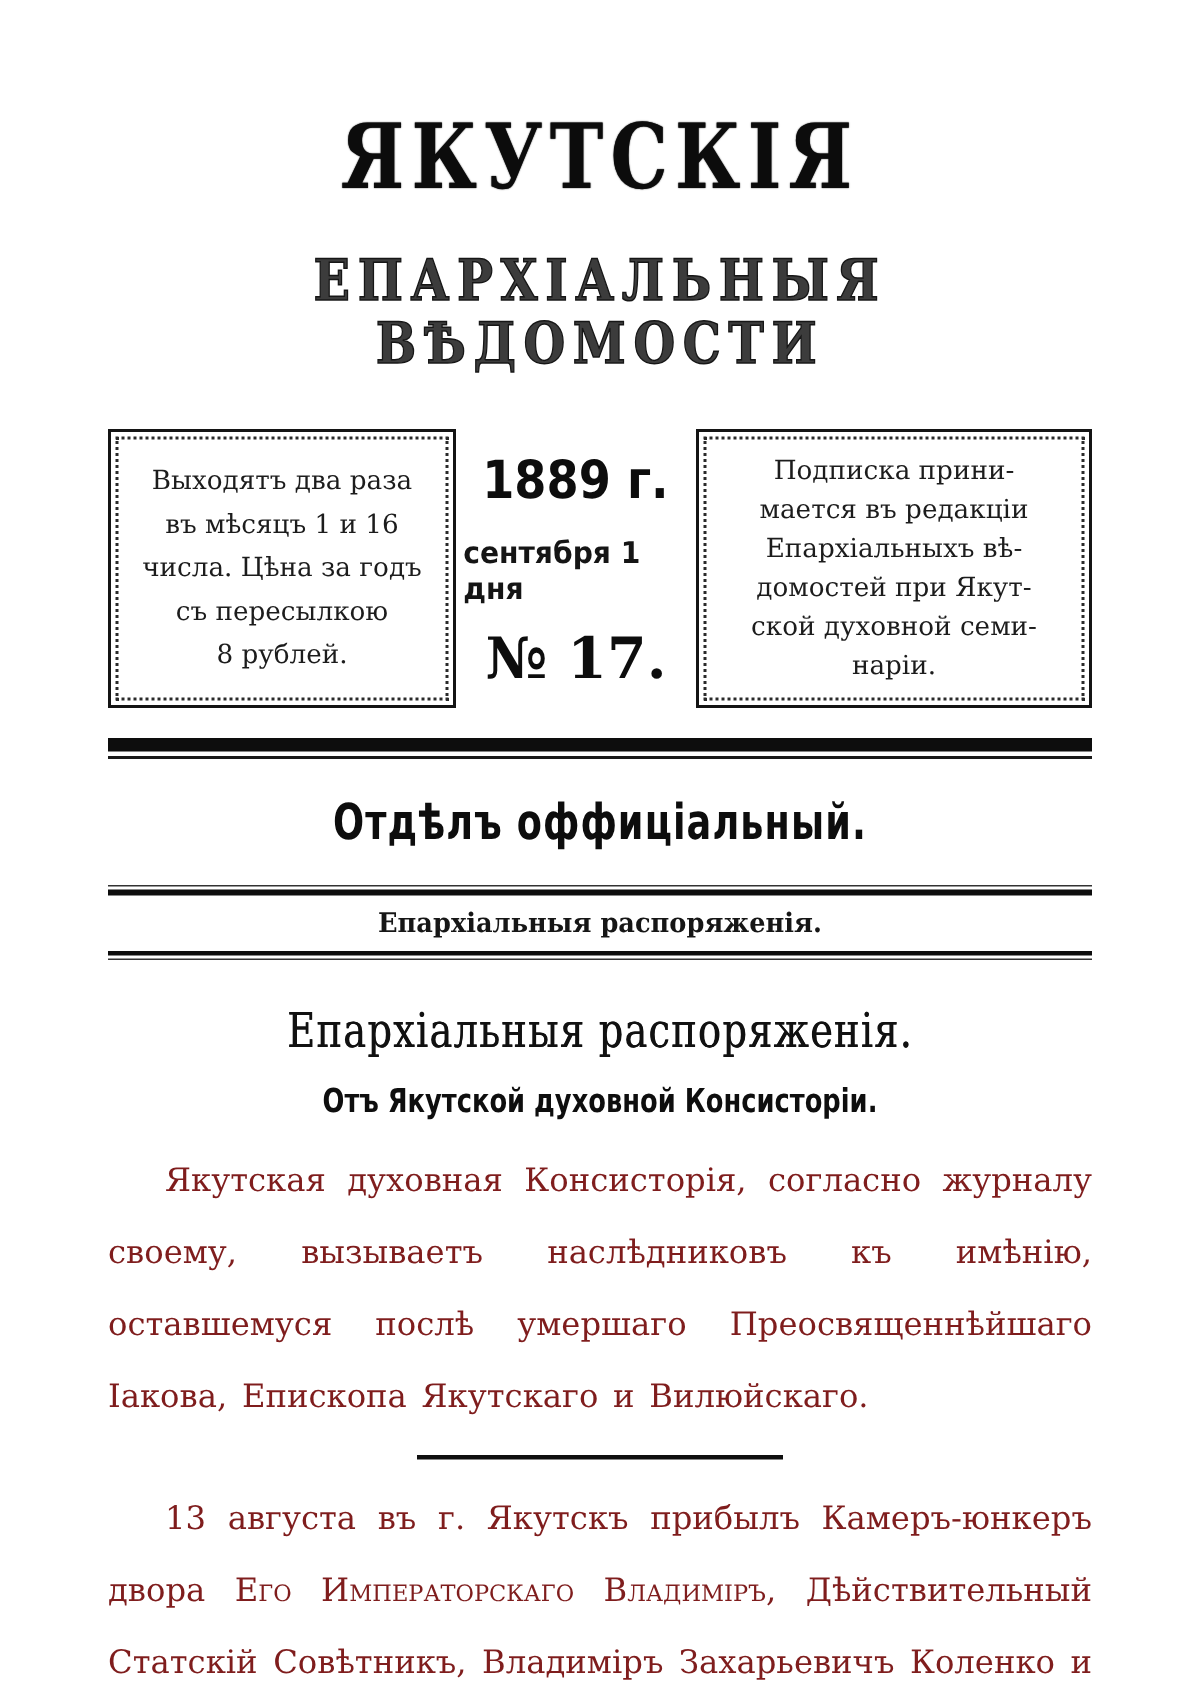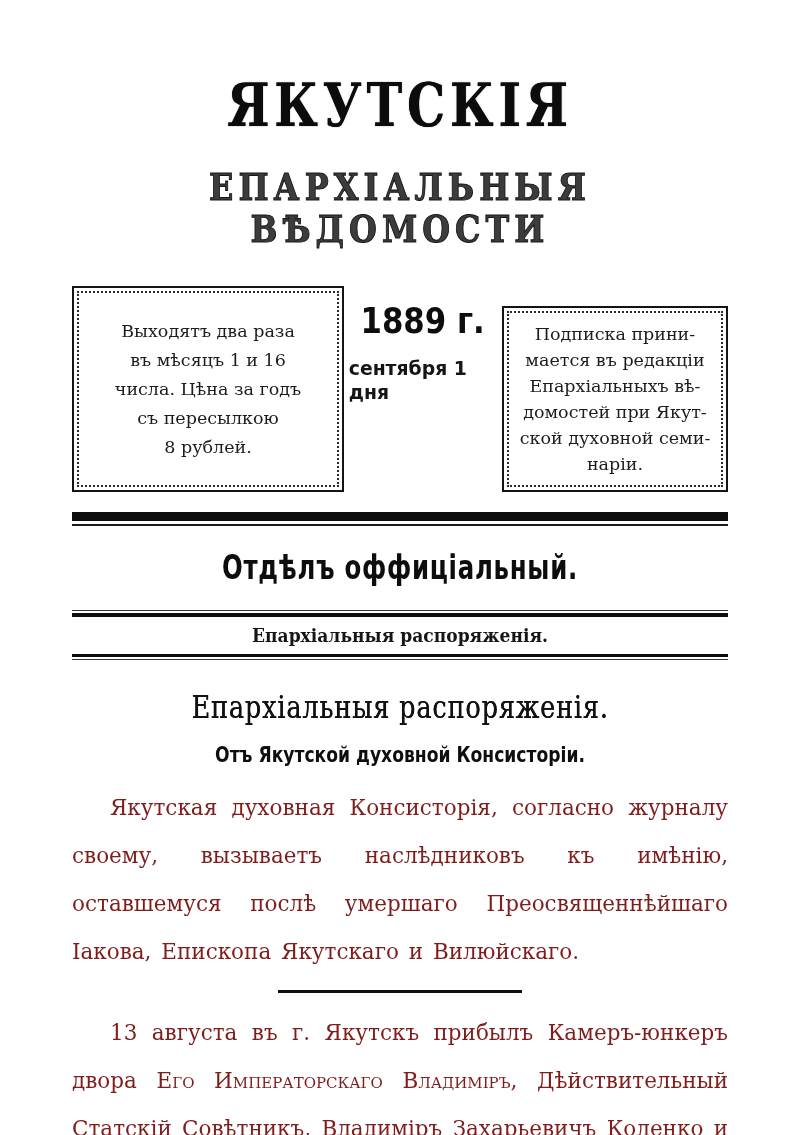--- a/index.html
+++ b/index.html
@@ -48,22 +48,22 @@
     border: 2px solid #141414;
     padding: 3px;
     background: #fff;
   }
   .ornate-box .inner {
     border: 2px dotted #2a2a2a;
     height: 100%;
     display: flex; align-items: center; justify-content: center;
     padding: 8px 6px;
   }
-  .box-left { width: 272px; min-height: 172px; }
-  .box-right { width: 226px; min-height: 178px; margin-top: 20px; }
+  .box-left { width: 232px; min-height: 172px; }
+  .box-right { width: 264px; min-height: 178px; }
   .box-text {
     font-family: "DejaVu Serif", serif;
     font-size: 17.5px;
     line-height: 29px;
     text-align: center;
     white-space: pre-line;
     color: #1c1c1c;
   }
   .box-right .box-text { line-height: 26px; }
   .issue-info {
@@ -182,20 +182,21 @@
 въ мѣсяцъ 1 и 16
 числа. Цѣна за годъ
 съ пересылкою
 8 рублей.</div>
       </div>
     </div>
 
     <div class="issue-info">
       <div class="issue-year">1889 г.</div>
       <div class="issue-date">сентября 1 дня</div>
+      <div class="issue-number">№ 17.</div>
     </div>
 
     <div class="ornate-box box-right">
       <div class="inner">
         <div class="box-text">Подписка прини-
 мается въ редакціи
 Епархіальныхъ вѣ-
 домостей при Якут-
 ской духовной семи-
 наріи.</div>

